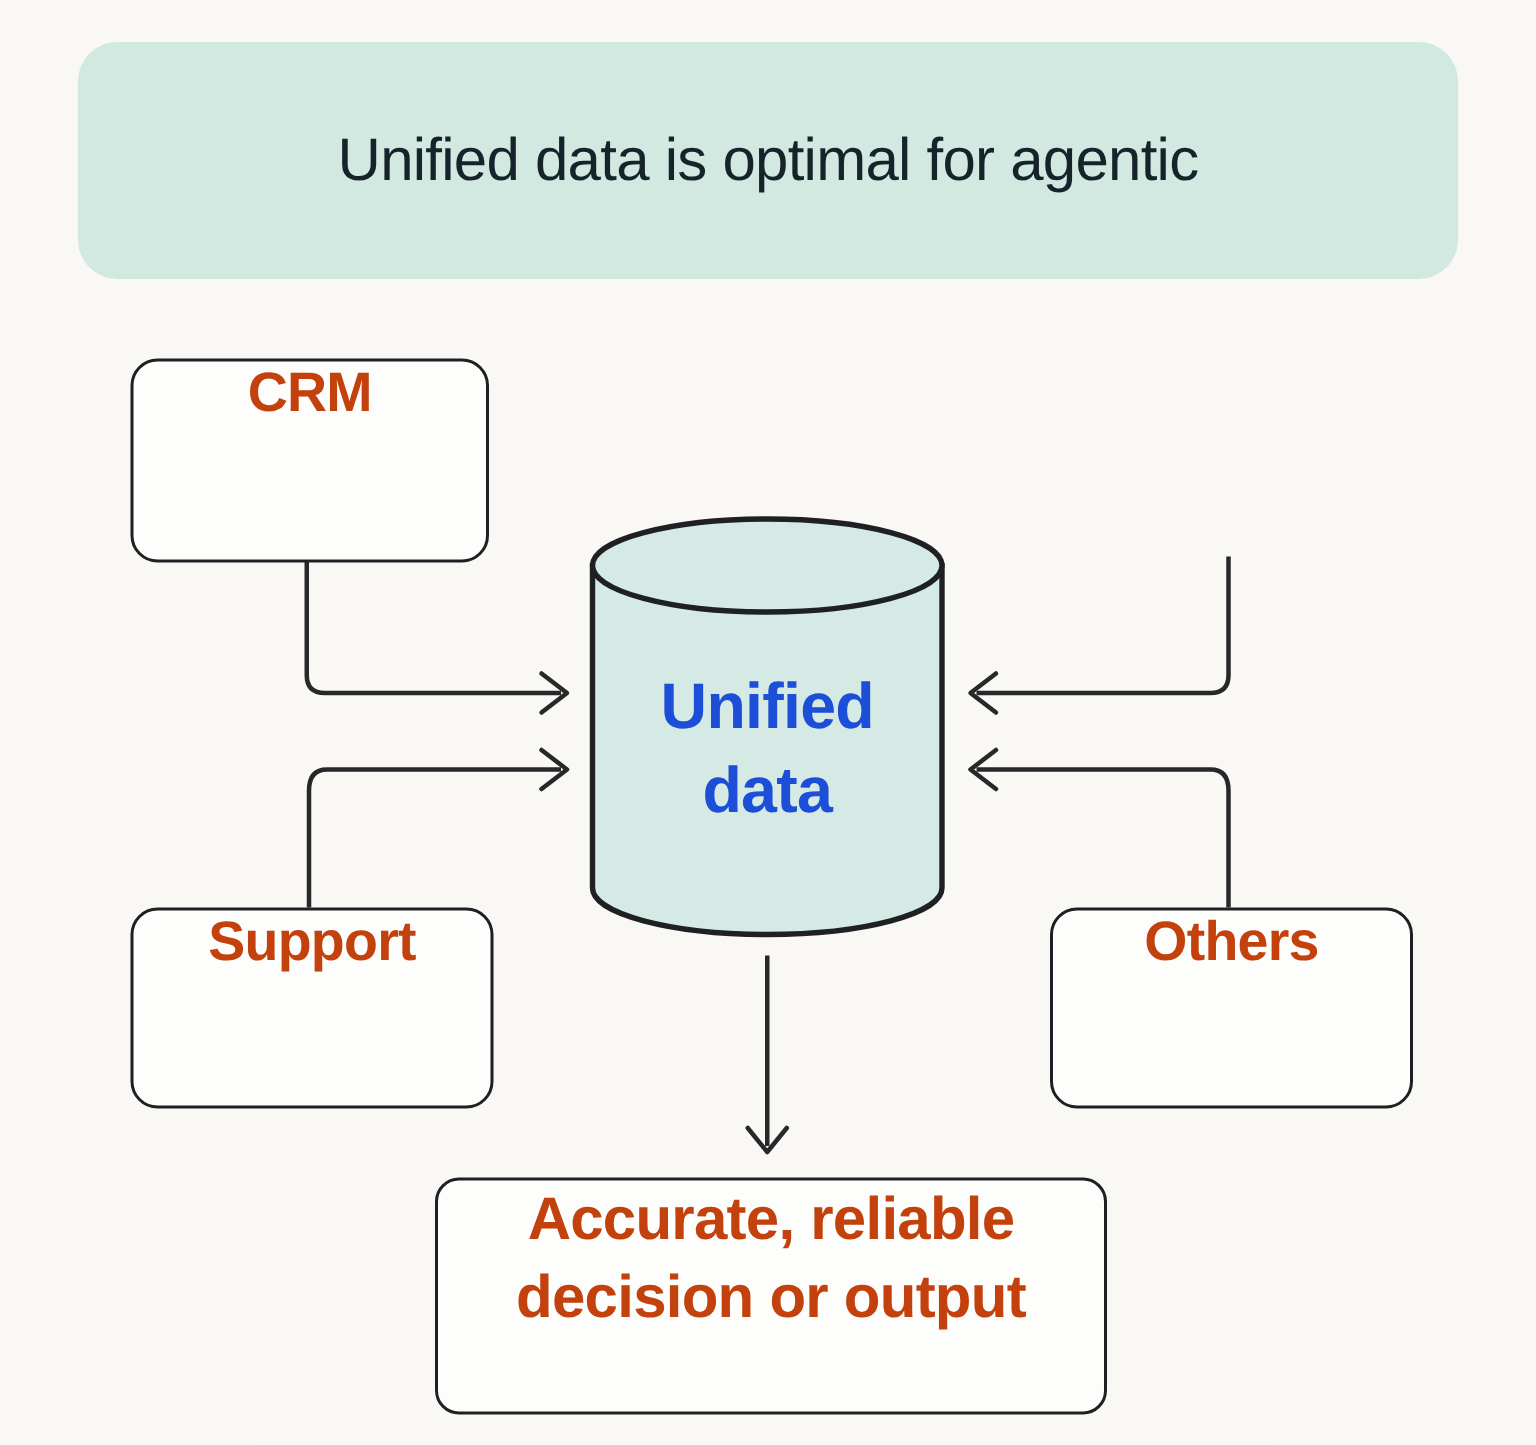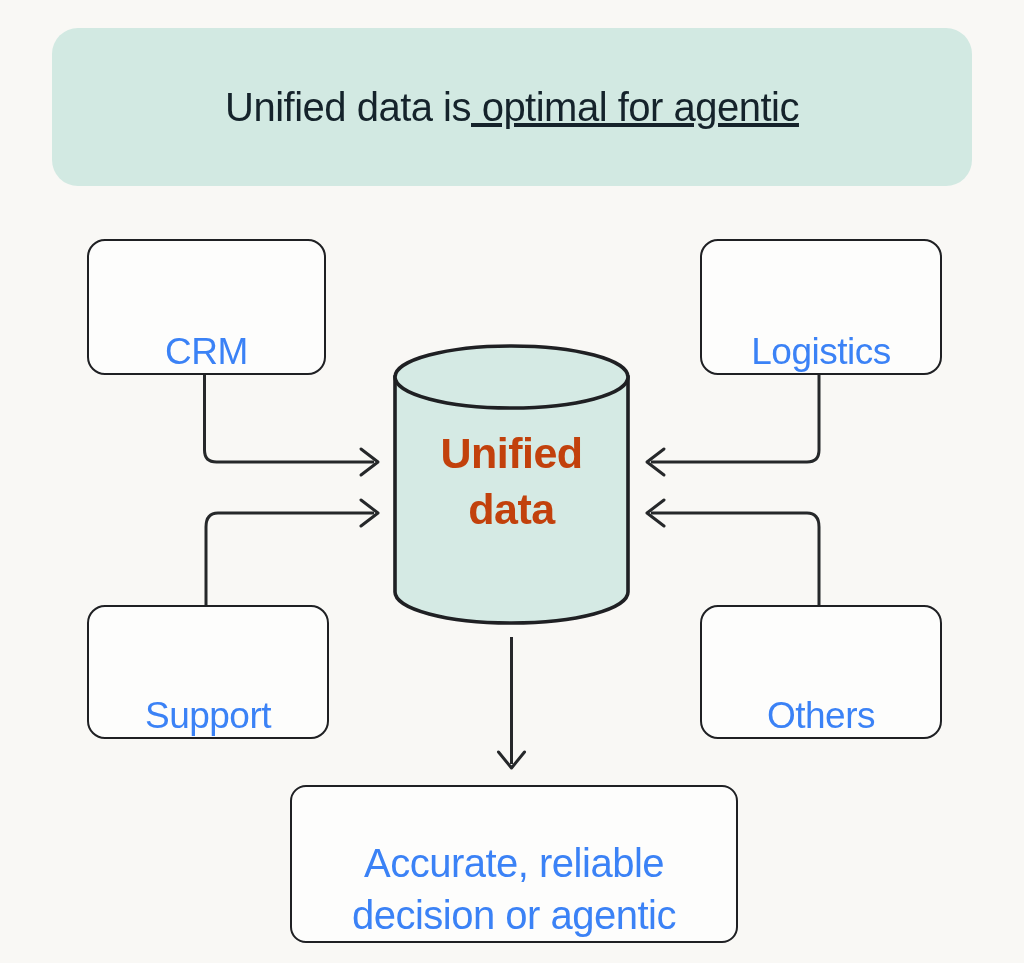--- a/index.html
+++ b/index.html
@@ -27,34 +27,34 @@
     flex-direction: column;
     align-items: center;
     justify-content: center;
     text-align: center;
     color: #15232b;
     font-size: 40px;
     line-height: 1.4;
     letter-spacing: -0.5px;
   }
   .header .t-bold { font-weight: 400; }
-  .header .t-med  { font-weight: 500; text-decoration: underline; }
+  .header .t-med  { font-weight: 500; }
   
   .node {
     position: absolute;
     background: #fdfdfc;
     border: 2.5px solid #1f2023;
     border-radius: 18px;
     display: flex;
-    align-items: flex-end;
+    align-items: flex-start;
     justify-content: center;
     text-align: center;
-    color: #3b82f6;
+    color: #c2410c;
     font-size: 37px;
-    font-weight: 400;
+    font-weight: 700;
     letter-spacing: -0.5px;
   }
   #node-crm       { left: 87px;  top: 239px; width: 235px; height: 132px; }
   #node-logistics { left: 700px; top: 239px; width: 238px; height: 132px; }
   #node-support   { left: 87px;  top: 605px; width: 238px; height: 130px; }
   #node-others    { left: 700px; top: 605px; width: 238px; height: 130px; }
   #node-outcome   {
     left: 290px; top: 785px; width: 448px; height: 158px;
     border-radius: 16px;
     font-size: 40px;
@@ -82,24 +82,24 @@
   }
   .cyl {
     fill: #d5eae4;
     stroke: #1f2023;
     stroke-width: 3.6;
   }
   
   .cyl-label {
     position: absolute;
     left: 395px;
-    top: 426px;
+    top: 444px;
     width: 233px;
     text-align: center;
-    color: #c2410c;
+    color: #1d4ed8;
     font-size: 43px;
     font-weight: 700;
     line-height: 1.3;
     letter-spacing: -0.5px;
   }
 </style>
 </head>
 <body>
 
 <div id="canvas">
@@ -131,27 +131,24 @@
       <path class="cyl" d="M 395 377 V 592 A 116.5 31 0 0 0 628 592 V 377 Z"></path>
       <ellipse class="cyl" cx="511.5" cy="377" rx="116.5" ry="31"></ellipse>
     </g>
   </svg>
 
   <div class="cyl-label">Unified data</div>
 
   <div class="node" id="node-crm">
     <span>CRM</span>
   </div>
-  <div class="node" id="node-logistics">
-    <span>Logistics</span>
-  </div>
   <div class="node" id="node-others">
     <span>Others</span>
   </div>
   <div class="node" id="node-support">
     <span>Support</span>
   </div>
 
   <div class="node" id="node-outcome">
-    <span>Accurate, reliable decision or agentic</span>
+    <span>Accurate, reliable decision or output</span>
   </div>
 
 </div>
 
 </body></html>

